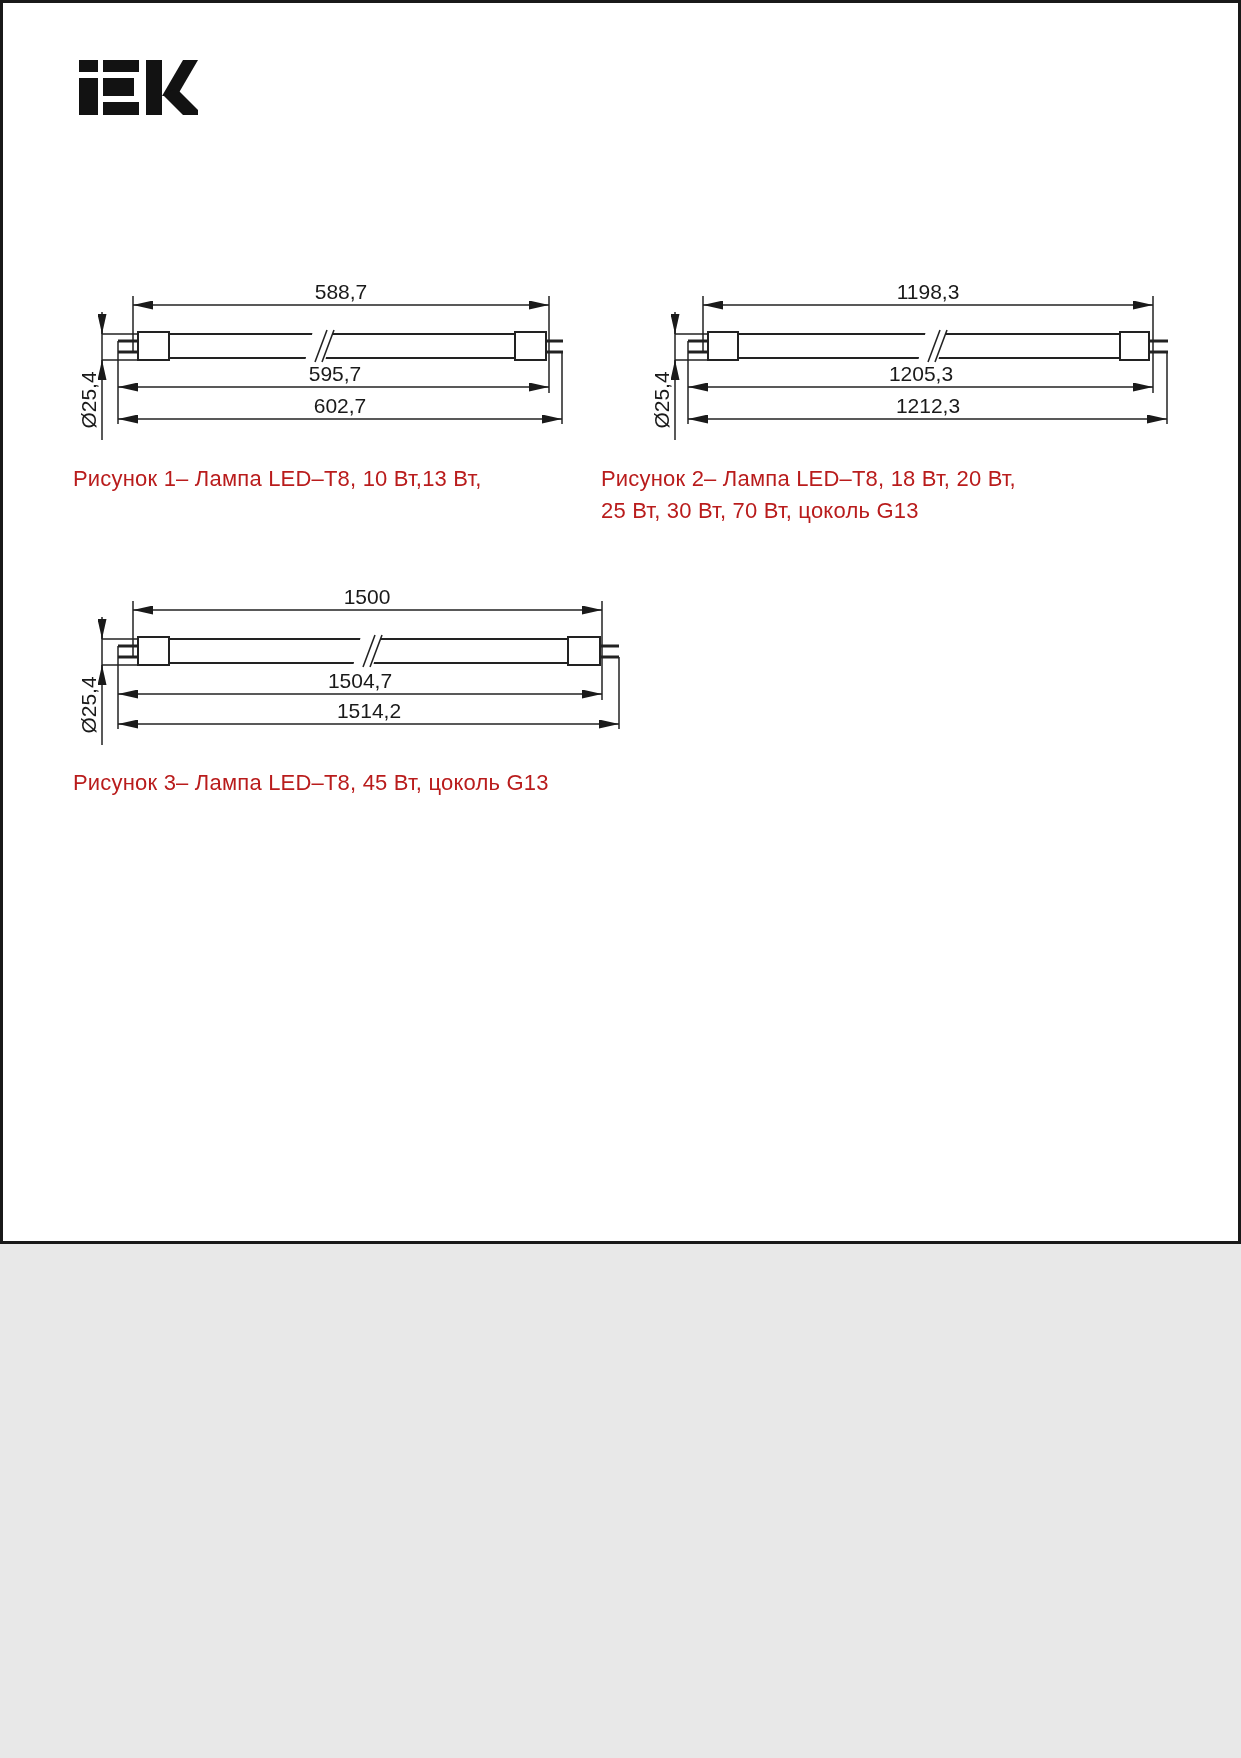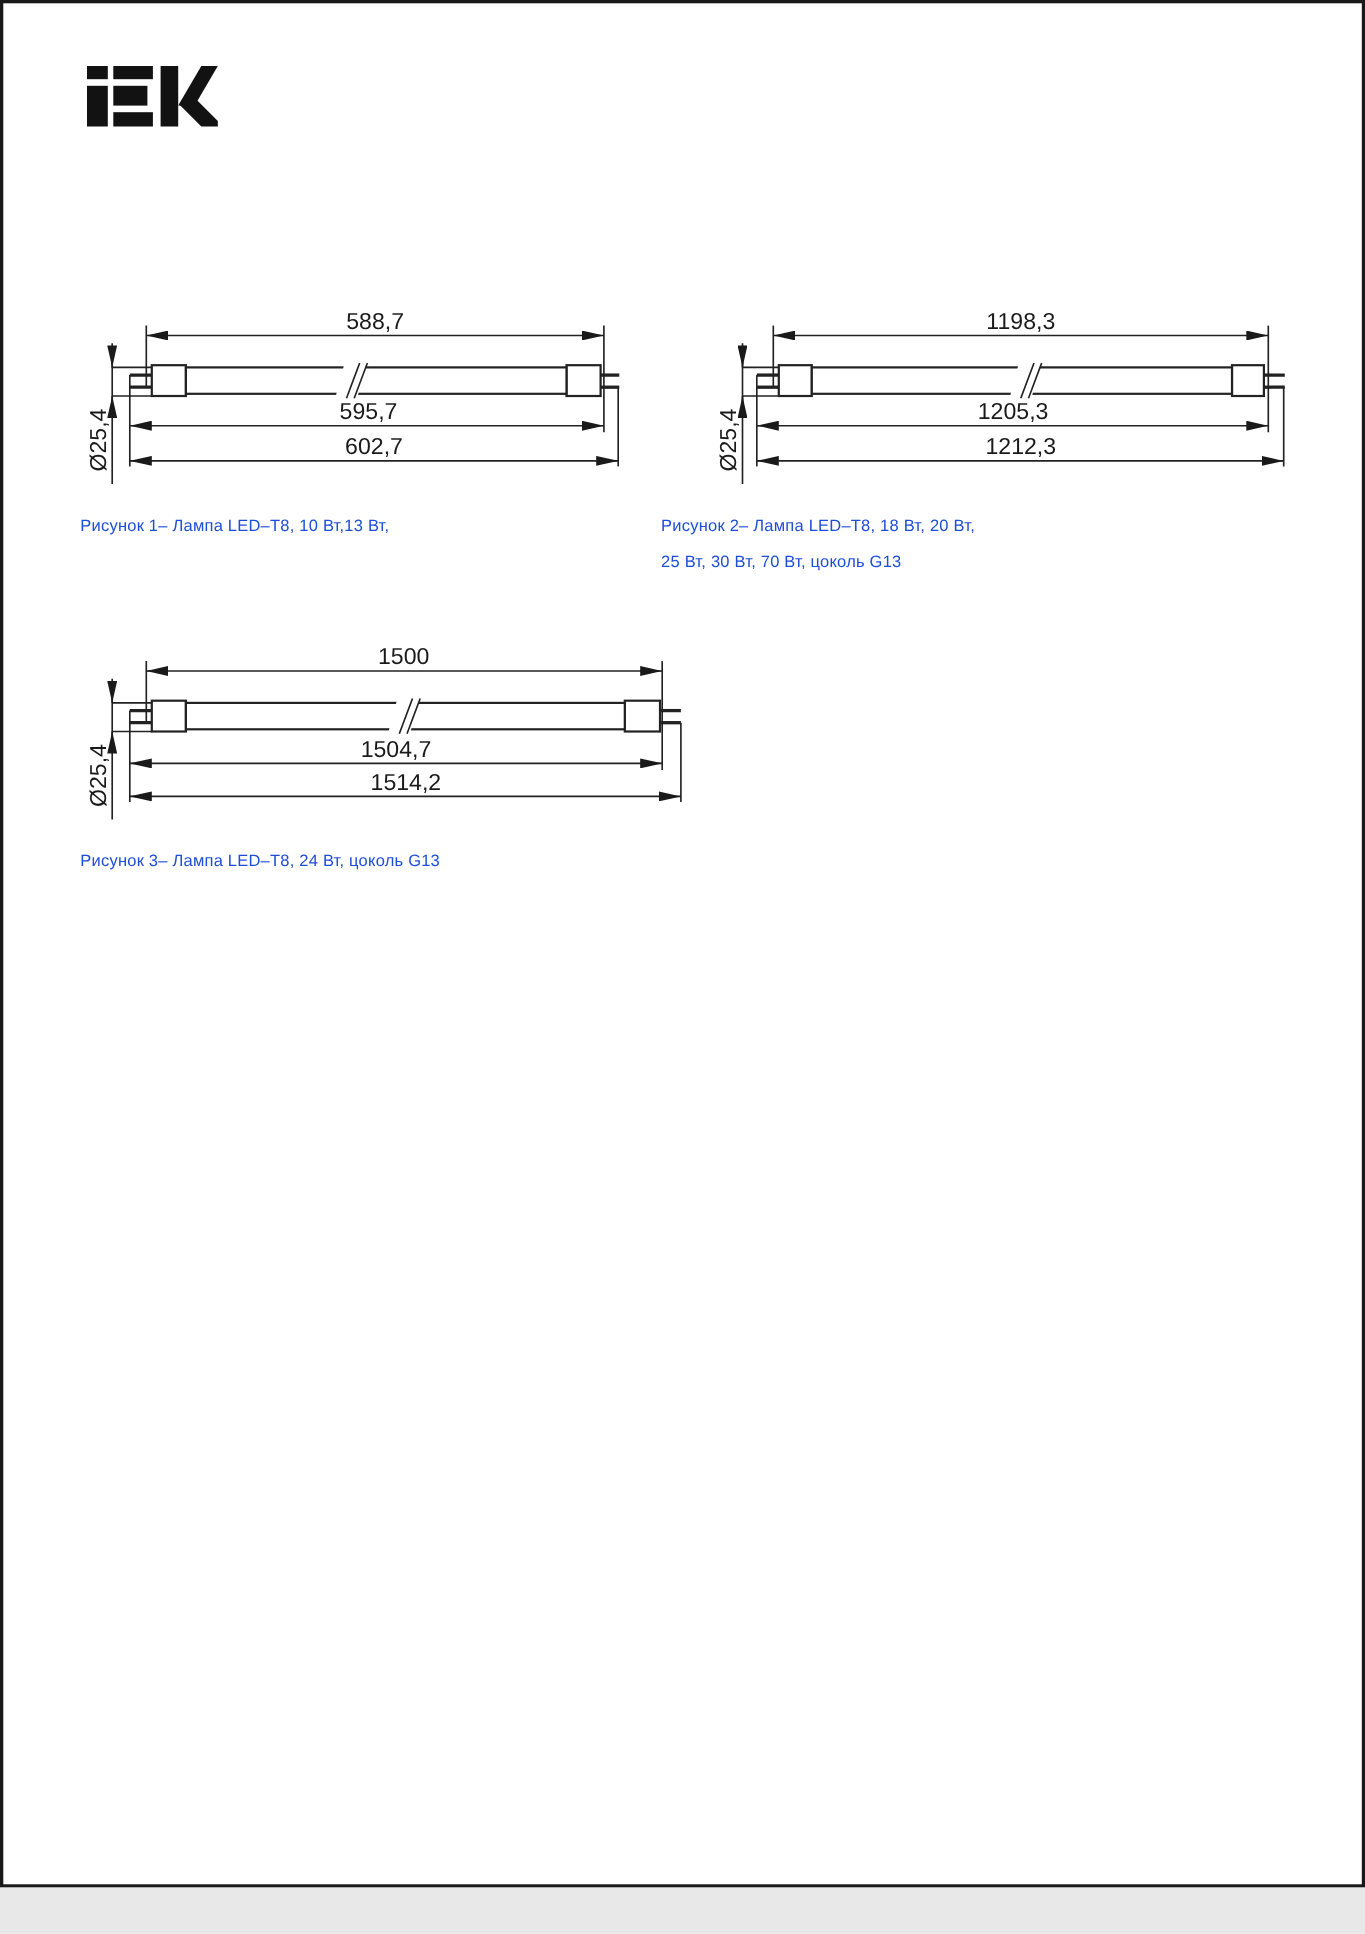--- a/index.html
+++ b/index.html
@@ -1,30 +1,30 @@
 <!DOCTYPE html>
 <html><head>
 <meta charset="utf-8">
 <style>
   html,body{margin:0;padding:0;background:#e8e8e8;}
   .page{
     position:relative;
-    width:1241px;height:1716px;
+    width:1241px;height:1244px;
     background:#ffffff;
     border:3px solid #191919;
     box-sizing:border-box;
     font-family:"Liberation Sans", sans-serif;
     overflow:hidden;
   }
   .logo{position:absolute;left:76px;top:57px;}
   .caption{
     position:absolute;
-    font-size:15px;
+    font-size:22px;
     line-height:32px;
-    color:#1d4ed8;
+    color:#b91c1c;
     letter-spacing:.2px;
     white-space:nowrap;
   }
   svg.fig{position:absolute;overflow:visible;}
   .thin{stroke:#222222;stroke-width:1.5;fill:none;}
   .thick{stroke:#222222;stroke-width:2;fill:#ffffff;}
   .pin{stroke:#222222;stroke-width:3;fill:none;}
   .erase{fill:#ffffff;stroke:none;}
   .dimtxt{
     font-family:"Liberation Sans", sans-serif;
@@ -198,16 +198,16 @@
     </g>
     <g>
       <line class="thin" x1="29" y1="54" x2="29" y2="182"></line>
       <line class="thin" x1="29" y1="56" x2="29" y2="76" marker-end="url(#mD)"></line>
       <line class="thin" x1="29" y1="122" x2="29" y2="102" marker-end="url(#mU)"></line>
       <text class="dimtxt" transform="translate(23,142) rotate(-90)">Ø25,4</text>
     </g>
   </svg>
 
   <div class="caption" style="left:70px;top:764px">
-    <div>Рисунок 3– Лампа LED–T8, 24 Вт, цоколь G13</div>
+    <div>Рисунок 3– Лампа LED–T8, 45 Вт, цоколь G13</div>
   </div>
 
 </div>
 
 </body></html>

